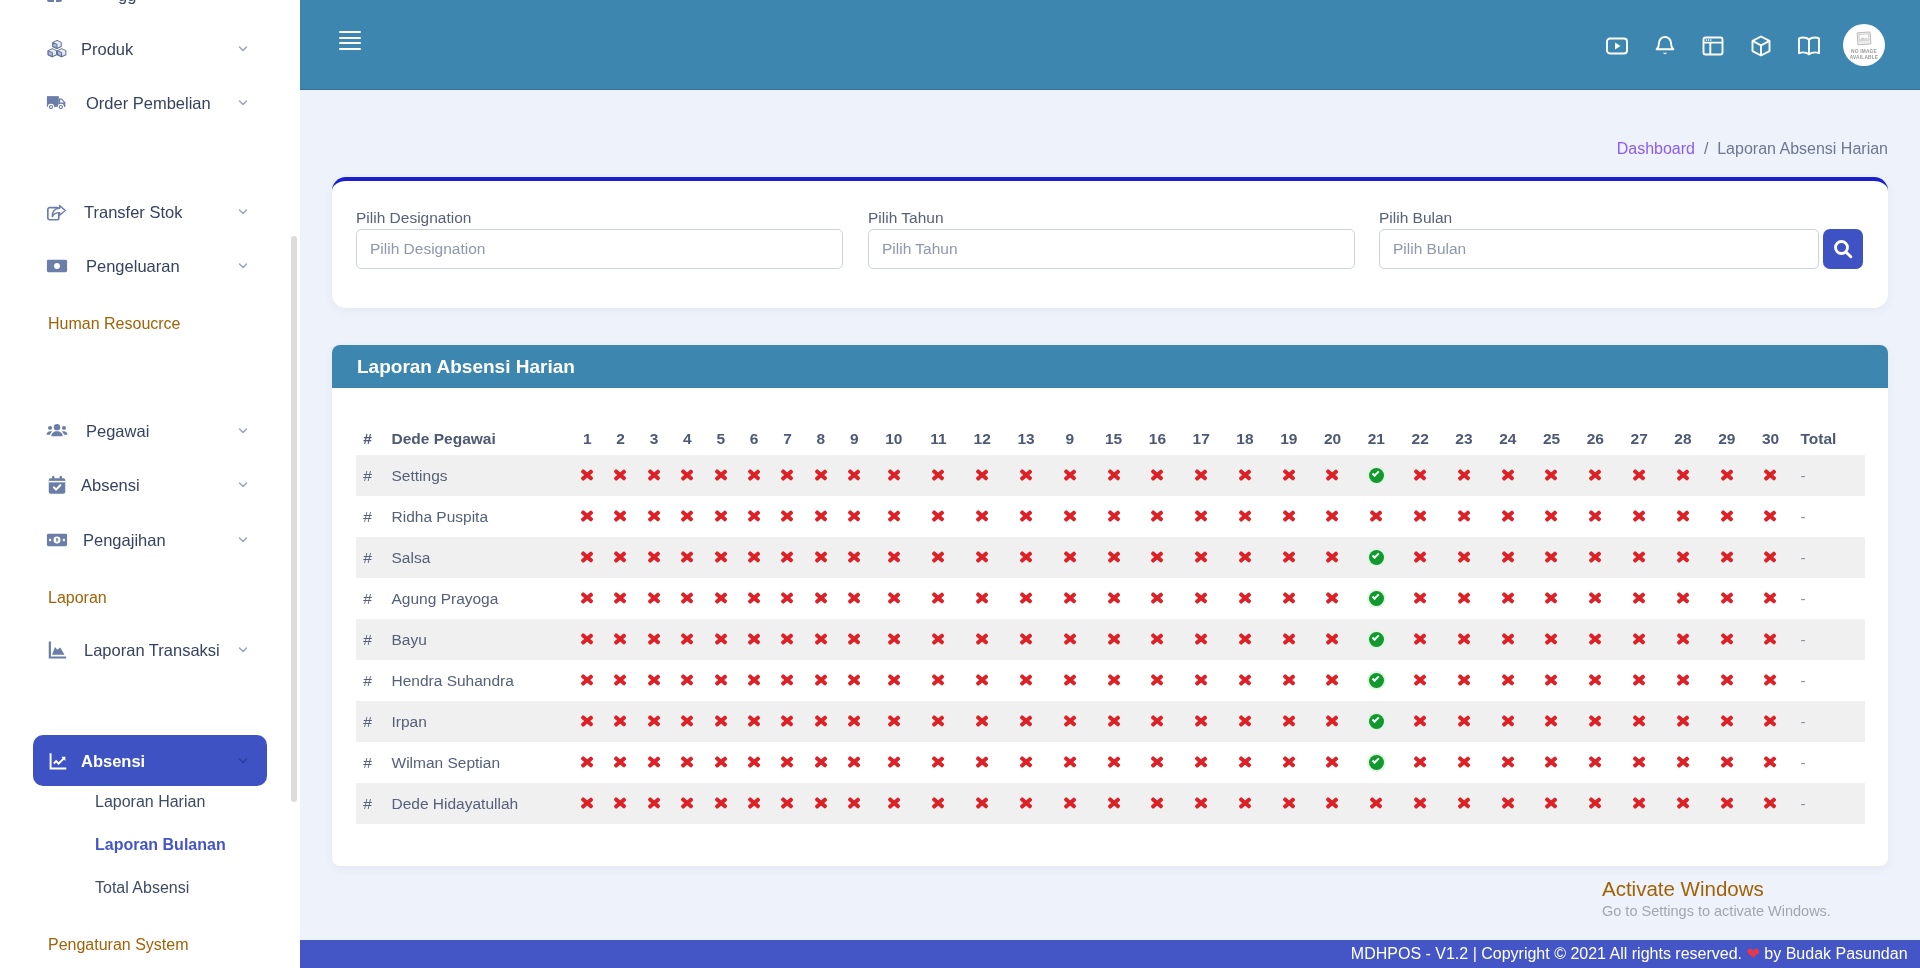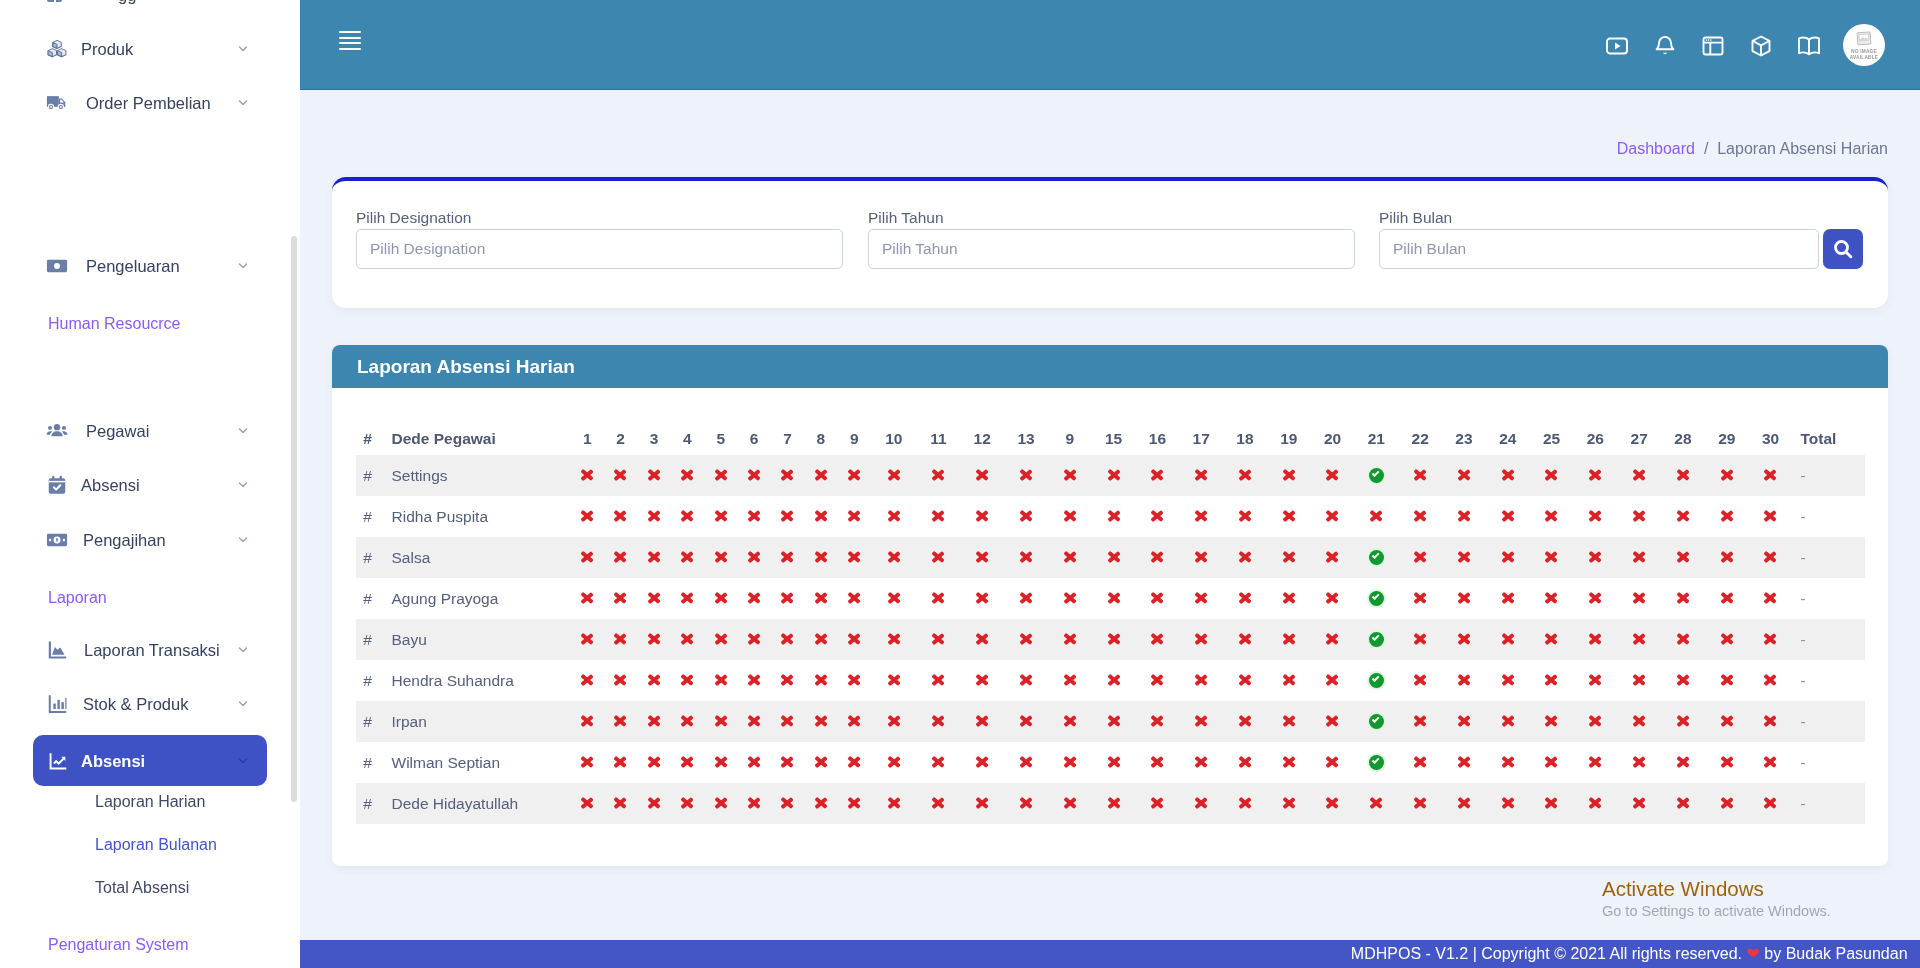--- a/index.html
+++ b/index.html
@@ -5,27 +5,27 @@
 html,body{width:1920px;height:968px;overflow:hidden;font-family:"Liberation Sans",sans-serif;background:#eef2fa}
 .sidebar{position:absolute;left:0;top:0;width:300px;height:968px;background:#fff;z-index:5}
 .topbar{position:absolute;left:300px;top:0;width:1620px;height:90px;background:#3d86af;border-bottom:1.5px solid #33719a}
 .content{position:absolute;left:300px;top:90px;width:1620px;height:850px;background:#eef2fa}
 .footer{position:absolute;left:300px;top:940px;width:1620px;height:28px;background:#4456c6;color:#fff;font-size:16px;line-height:28px;text-align:right;padding-right:8px}
 
 .mitem{position:absolute;left:0;width:300px;height:54px}
 .mitem .ic{position:absolute;left:46px;top:50%;transform:translateY(-50%);width:22px;height:22px}
 .mitem .lbl{position:absolute;left:80px;top:50%;transform:translateY(-50%);font-size:16.5px;color:#36435f;white-space:nowrap}
 .mitem .chev{position:absolute;left:236px;top:50%;transform:translateY(-50%);width:14px;height:14px}
-.shead{position:absolute;left:48px;font-size:16px;color:#8b5cf6;white-space:nowrap}
+.shead{position:absolute;left:48px;font-size:16px;color:#a16207;white-space:nowrap}
 .active-btn{position:absolute;left:33px;top:735px;width:234px;height:51px;background:#3f52c3;border-radius:10px}
 .active-btn .ic{position:absolute;left:14px;top:16px;width:21px;height:21px}
 .active-btn .lbl{position:absolute;left:48px;top:50%;transform:translateY(-50%);font-size:16.5px;color:#fff;font-weight:bold}
 .active-btn .chev{position:absolute;left:203px;top:50%;transform:translateY(-50%);width:14px;height:14px}
 .sub{position:absolute;left:95px;font-size:16px;color:#3e4b66;white-space:nowrap;transform:translateY(-50%)}
-.sub.on{color:#4355c8;font-weight:normal}
+.sub.on{color:#4355c8;font-weight:bold}
 .sbar{position:absolute;left:291px;top:236px;width:6px;height:566px;background:#dcdcdc;border-radius:3px}
 
 .hamb{position:absolute;left:339px;top:31px;width:22px;height:19px}
 .hamb i{position:absolute;left:0;width:22px;height:2.4px;background:#fff;border-radius:1.2px}
 .nicon{position:absolute;top:34px;width:24px;height:24px}
 .avatar{position:absolute;left:1843px;top:24px;width:42px;height:42px;border-radius:50%;background:#fff;overflow:hidden}
 
 .bc{position:absolute;top:140px;right:32px;font-size:16px;color:#6e7892}
 .bc a{color:#8b5cf6;text-decoration:none}
 
@@ -87,20 +87,30 @@
           <circle cx="5.4" cy="16.4" r="2.9" fill="#6b7ea8" stroke="#fff" stroke-width="1.1"></circle>
           <circle cx="16.2" cy="16.4" r="2.9" fill="#6b7ea8" stroke="#fff" stroke-width="1.1"></circle>
           <circle cx="5.4" cy="16.4" r="1.1" fill="#fff"></circle>
           <circle cx="16.2" cy="16.4" r="1.1" fill="#fff"></circle>
         </svg></span>
       <span class="lbl" style="left:86px">Order Pembelian</span>
       <span class="chev"><svg viewBox="0 0 14 14" width="100%" height="100%">
           <path d="M3.5 5l3.5 3.6L10.5 5" fill="none" stroke="#9aa3b5" stroke-width="1.4" stroke-linecap="round" stroke-linejoin="round"></path>
         </svg></span>
     </div>
+    <div class="mitem" style="top:185px">
+      <span class="ic"><svg viewBox="0 0 24 24" width="100%" height="100%">
+          <rect x="2" y="7.3" width="12" height="13.2" rx="2" fill="none" stroke="#6b7ea8" stroke-width="1.8"></rect>
+          <path d="M14.8 5l6.3 5.3-6.3 5.3v-2.9c-4.2-.1-6.5 1.5-7.9 4.3-.1-4.9 2.4-8.8 7.9-9v-3z" fill="#fff" stroke="#6b7ea8" stroke-width="1.6" stroke-linejoin="round"></path>
+        </svg></span>
+      <span class="lbl" style="left:84px">Transfer Stok</span>
+      <span class="chev"><svg viewBox="0 0 14 14" width="100%" height="100%">
+          <path d="M3.5 5l3.5 3.6L10.5 5" fill="none" stroke="#9aa3b5" stroke-width="1.4" stroke-linecap="round" stroke-linejoin="round"></path>
+        </svg></span>
+    </div>
     <div class="mitem" style="top:239px">
       <span class="ic"><svg viewBox="0 0 24 24" width="100%" height="100%">
           <rect x="1" y="5.2" width="22" height="13.6" rx="1.6" fill="#6b7ea8"></rect>
           <circle cx="12" cy="12" r="3.2" fill="#fff"></circle>
         </svg></span>
       <span class="lbl" style="left:86px">Pengeluaran</span>
       <span class="chev"><svg viewBox="0 0 14 14" width="100%" height="100%">
           <path d="M3.5 5l3.5 3.6L10.5 5" fill="none" stroke="#9aa3b5" stroke-width="1.4" stroke-linecap="round" stroke-linejoin="round"></path>
         </svg></span>
     </div>
@@ -151,35 +161,20 @@
     </div>
     <div class="shead" style="top:589px">Laporan</div>
     <div class="mitem" style="top:623px">
       <span class="ic"><svg viewBox="0 0 24 24" width="100%" height="100%">
           <g fill="#6b7ea8">
             <path d="M3 2.8h2.4v16.2H22v2.2H3z"></path>
             <path d="M6.6 17.2l3.2-8.4 2.6 2.8 3.2-2.4 4.6 8z"></path>
           </g>
         </svg></span>
       <span class="lbl" style="left:84px">Laporan Transaksi</span>
-      <span class="chev"><svg viewBox="0 0 14 14" width="100%" height="100%">
-          <path d="M3.5 5l3.5 3.6L10.5 5" fill="none" stroke="#9aa3b5" stroke-width="1.4" stroke-linecap="round" stroke-linejoin="round"></path>
-        </svg></span>
-    </div>
-    <div class="mitem" style="top:677px">
-      <span class="ic"><svg viewBox="0 0 24 24" width="100%" height="100%">
-          <g fill="#6b7ea8">
-            <path d="M3 2.5h2.2v17h16.8v2.2H3z"></path>
-            <rect x="8" y="11.5" width="2.7" height="6"></rect>
-            <rect x="12.4" y="7.5" width="2.7" height="10"></rect>
-            <rect x="16.8" y="10" width="2.7" height="7.5"></rect>
-            <rect x="21" y="5.5" width="1.4" height="12"></rect>
-          </g>
-        </svg></span>
-      <span class="lbl" style="left:83px">Stok &amp; Produk</span>
       <span class="chev"><svg viewBox="0 0 14 14" width="100%" height="100%">
           <path d="M3.5 5l3.5 3.6L10.5 5" fill="none" stroke="#9aa3b5" stroke-width="1.4" stroke-linecap="round" stroke-linejoin="round"></path>
         </svg></span>
     </div>
     <div class="active-btn">
       <span class="ic"><svg viewBox="0 0 24 24" width="100%" height="100%">
           <g fill="#fff">
             <path d="M3 2.5h2.2v16.3H22v2.2H3z"></path>
             <path d="M7 13.5l3.5-3.5 2.8 2.8 4.6-4.6-1.5-1.5H21v4.6l-1.5-1.5-6.2 6.2-2.8-2.8-2 2z"></path>
           </g>

